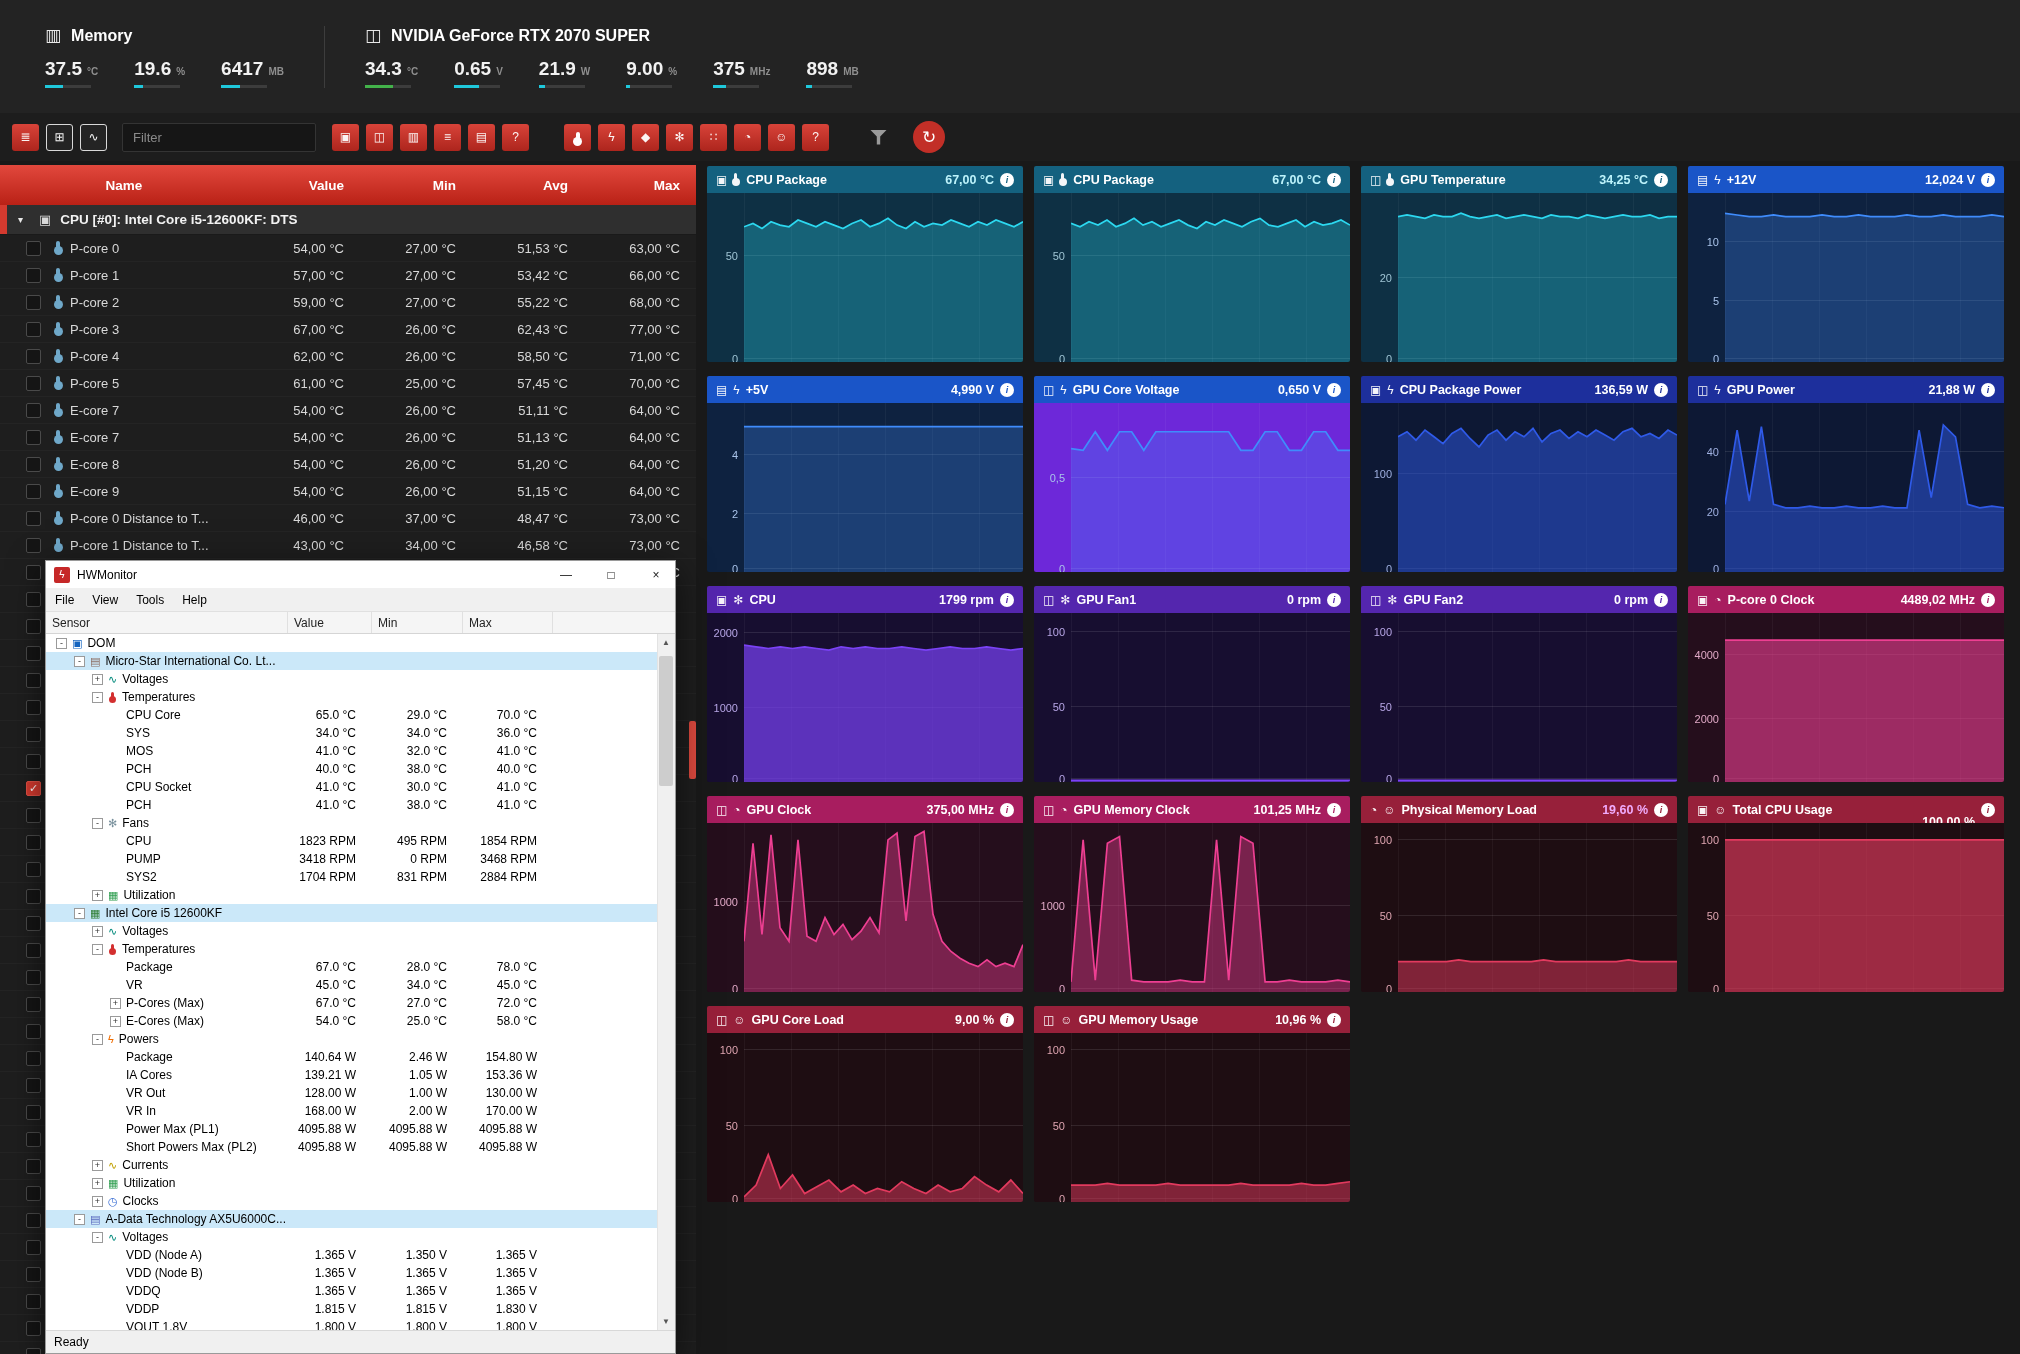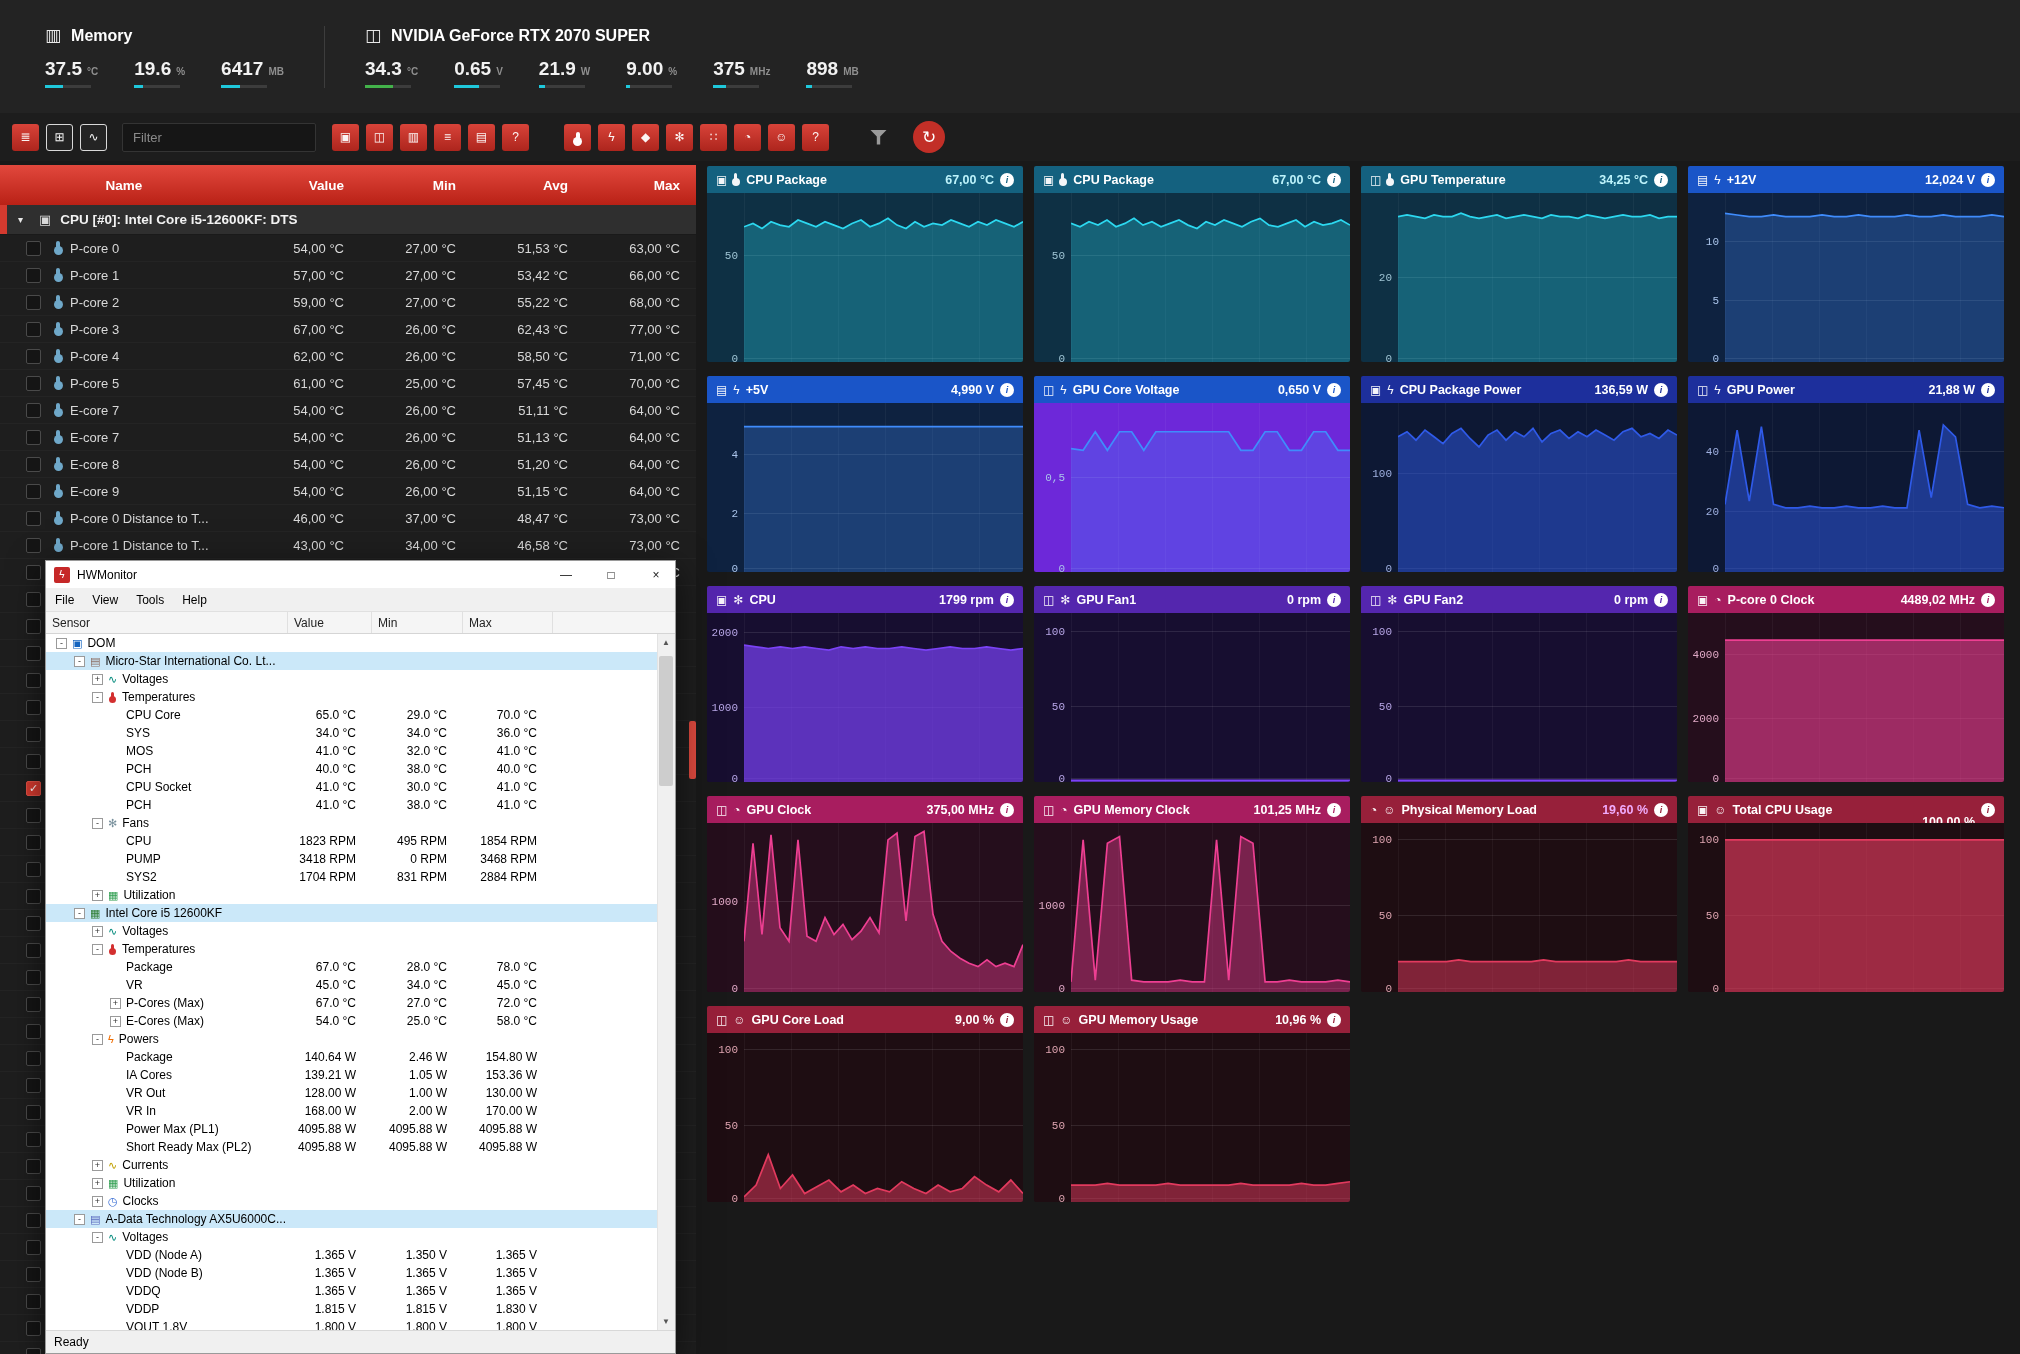--- a/index.html
+++ b/index.html
@@ -54,21 +54,21 @@
   
   .panels{position:absolute;left:707px;top:166px;display:grid;grid-template-columns:repeat(4,316px);grid-auto-rows:196px;column-gap:11px;row-gap:14px;}
   .panel{display:flex;flex-direction:column;border-radius:2px;overflow:hidden;}
   .panel-header{height:27px;flex:none;display:flex;align-items:center;gap:6px;padding:0 9px;color:#fff;}
   .ph-icon{font-size:12px;opacity:.95;flex:none;}
   .panel-header .thermo{color:#fff;margin:0 3px 3px 1px;width:3px;height:10px;}
   .panel-header .thermo::after{width:8px;height:8px;left:-2.5px;}
   .ph-title{font-size:12.5px;font-weight:bold;margin-right:auto;white-space:nowrap;}
   .ph-value{font-size:12.5px;font-weight:bold;}
   .ph-info{width:14px;height:14px;border-radius:50%;background:#fff;font-size:9px;font-weight:bold;font-style:italic;display:flex;align-items:center;justify-content:center;flex:none;}
-  .graph{flex:1;position:relative;font-family:Liberation Mono, monospace;}
+  .graph{flex:1;position:relative;}
   .graph-plot{position:absolute;left:37px;top:0;right:0;bottom:0;background-image:repeating-linear-gradient(90deg,rgba(255,255,255,.045) 0,rgba(255,255,255,.045) 1px,transparent 1px,transparent 47px);}
   .gridline{position:absolute;left:0;right:0;height:1px;background:rgba(255,255,255,.10);}
   .graph-plot svg{position:absolute;left:0;top:0;width:100%;height:100%;}
   .ytick{position:absolute;left:0;width:31px;text-align:right;font-size:11px;}
   
   .hwm{position:absolute;left:45px;top:560px;width:631px;height:794px;background:#f0f0f0;border:1px solid #9a9a9a;box-shadow:0 10px 34px rgba(0,0,0,.6);box-sizing:border-box;font-size:12px;color:#000;display:flex;flex-direction:column;z-index:10;}
   .hwm-title{height:27px;flex:none;background:#fff;display:flex;align-items:center;padding-left:8px;gap:7px;}
   .hwm-app-icon{width:16px;height:16px;background:#c62828;border-radius:2px;color:#fff;font-size:10px;display:flex;align-items:center;justify-content:center;flex:none;}
   .hwm-title-text{font-size:12px;flex:1;}
   .hwm-ctrl{width:38px;height:27px;display:flex;align-items:center;justify-content:center;font-size:12px;color:#222;cursor:pointer;}
@@ -1198,21 +1198,21 @@
             <span>Power Max (PL1)</span>
           </div>
           <div class="hwm-val">4095.88 W</div>
           <div class="hwm-min">4095.88 W</div>
           <div class="hwm-max">4095.88 W</div>
         </div>
         <div class="hwm-row">
           <div class="hwm-sensor">
             <span style="display: inline-block; width: 64px; flex: 0 0 auto;"></span>
             <span class="hwm-exp-spacer"></span>
-            <span>Short Ready Max (PL2)</span>
+            <span>Short Powers Max (PL2)</span>
           </div>
           <div class="hwm-val">4095.88 W</div>
           <div class="hwm-min">4095.88 W</div>
           <div class="hwm-max">4095.88 W</div>
         </div>
         <div class="hwm-row">
           <div class="hwm-sensor">
             <span style="display: inline-block; width: 46px; flex: 0 0 auto;"></span>
             <span class="hwm-expander">+</span>
             <span class="hwm-icon" style="color: rgb(192, 160, 0);">∿</span>

